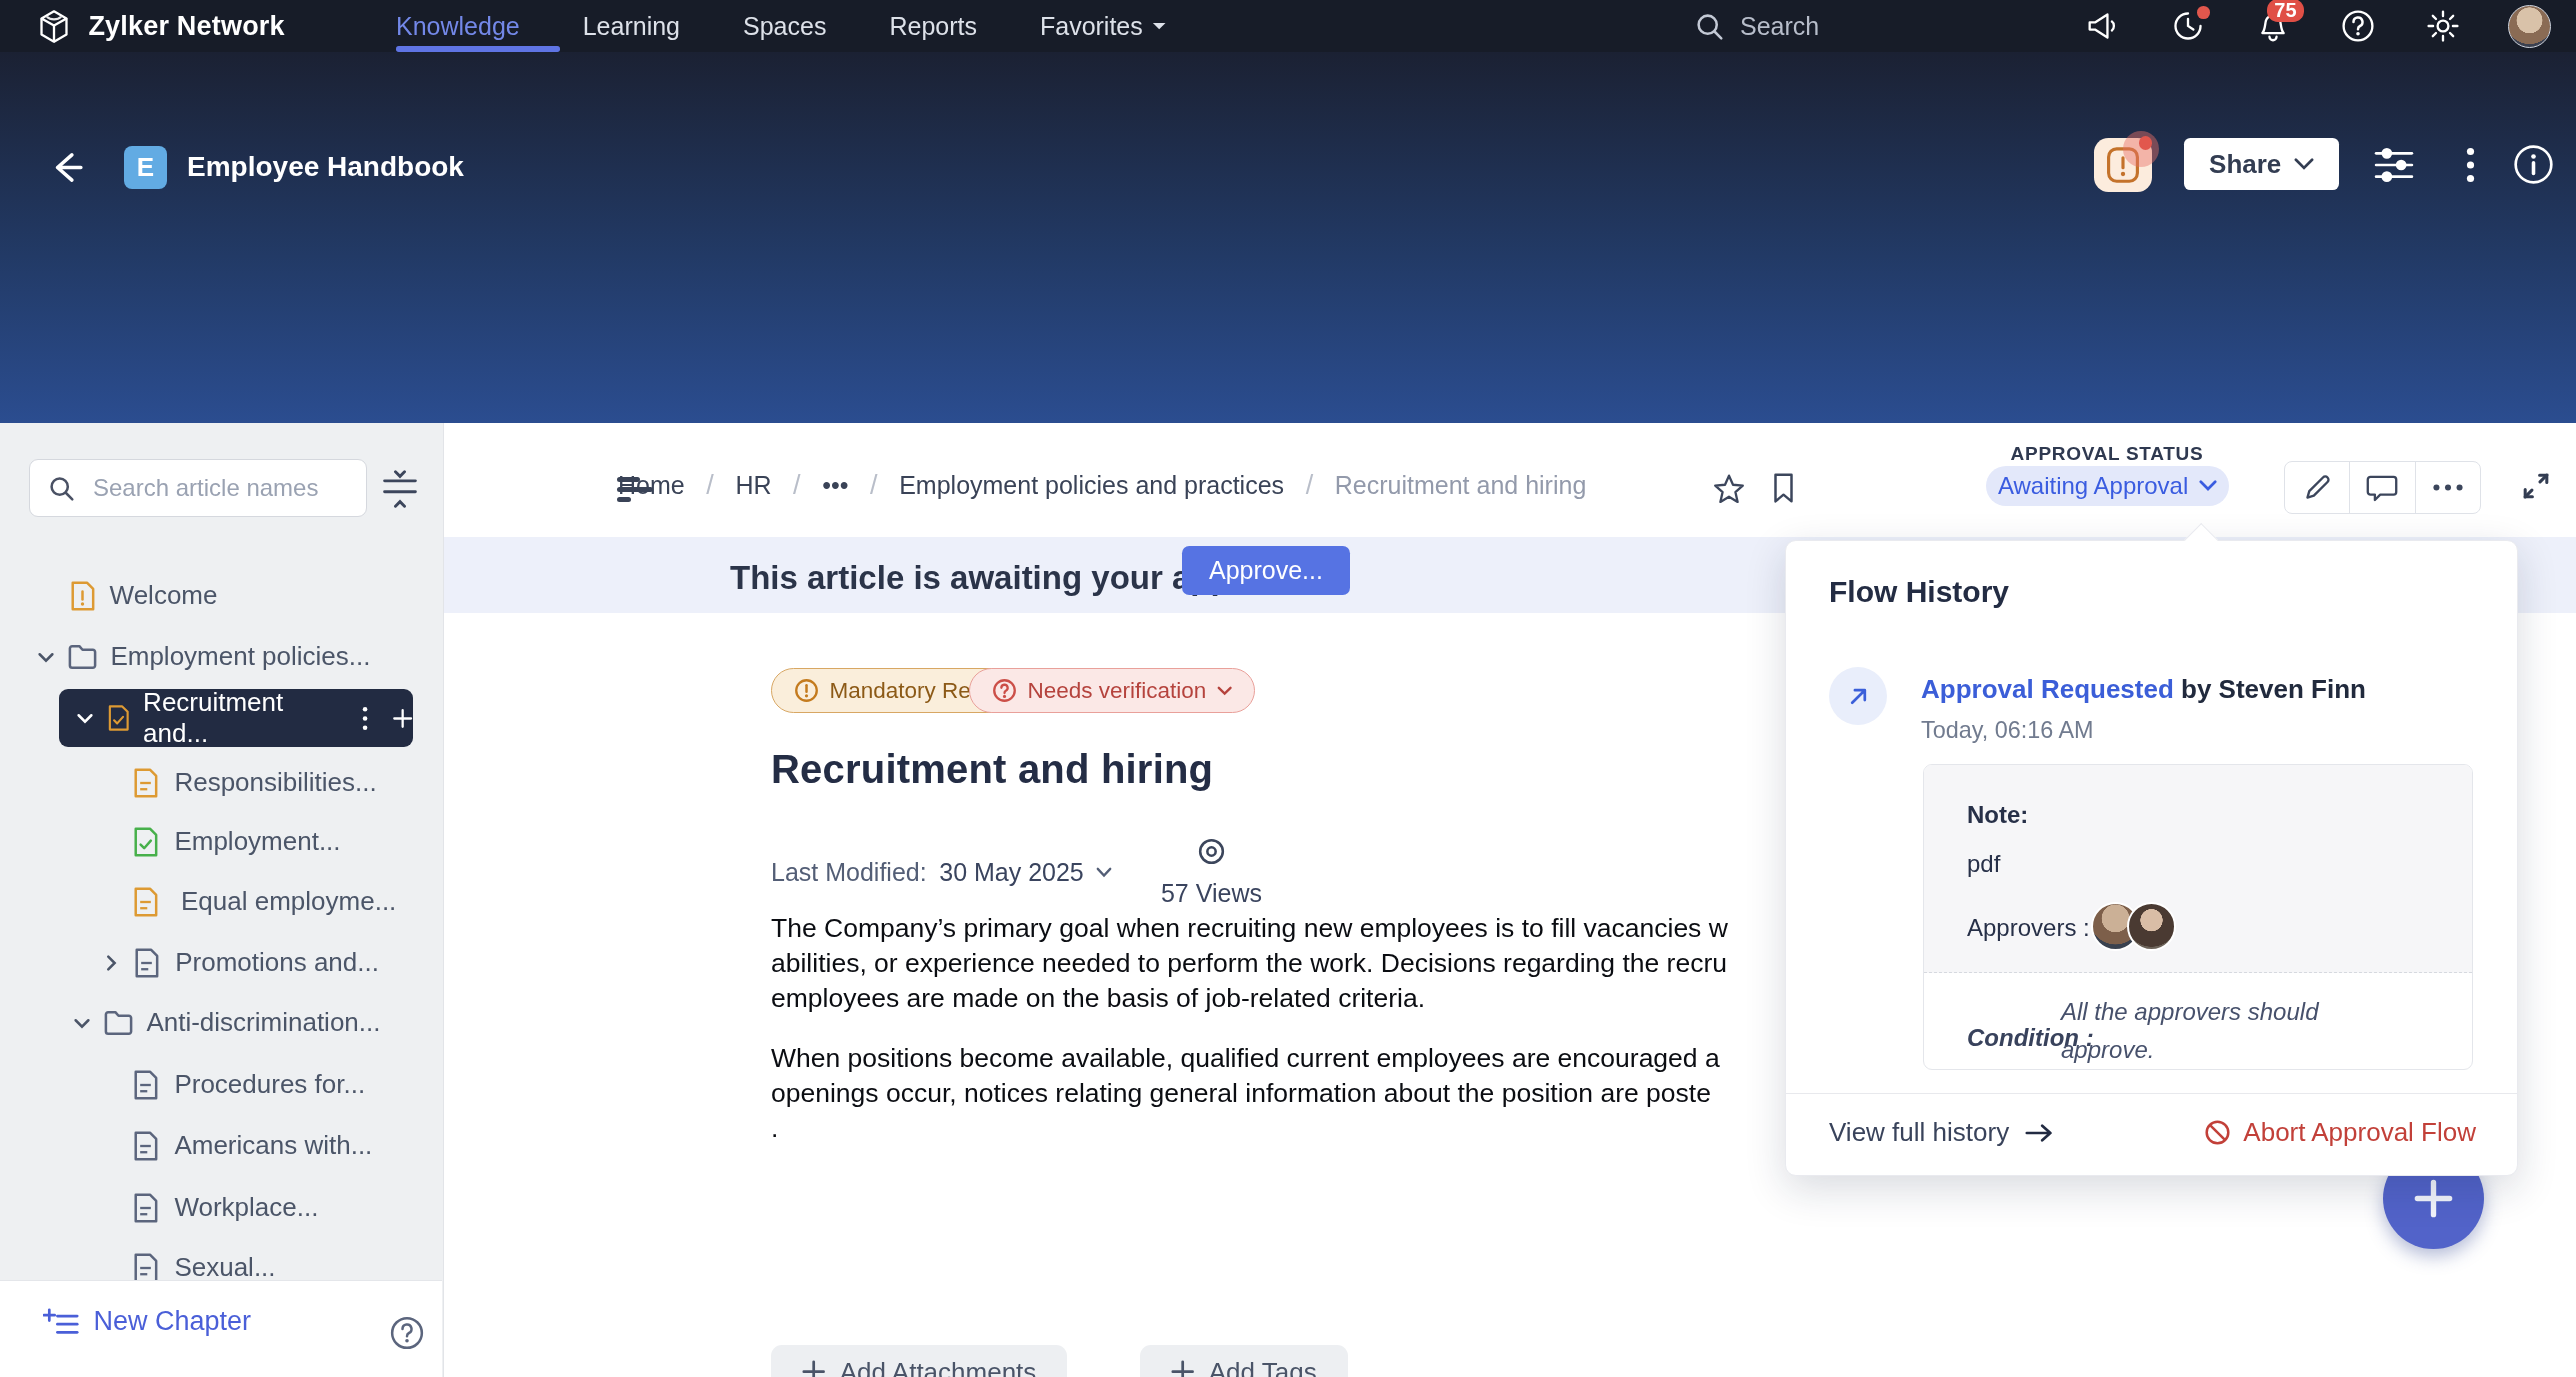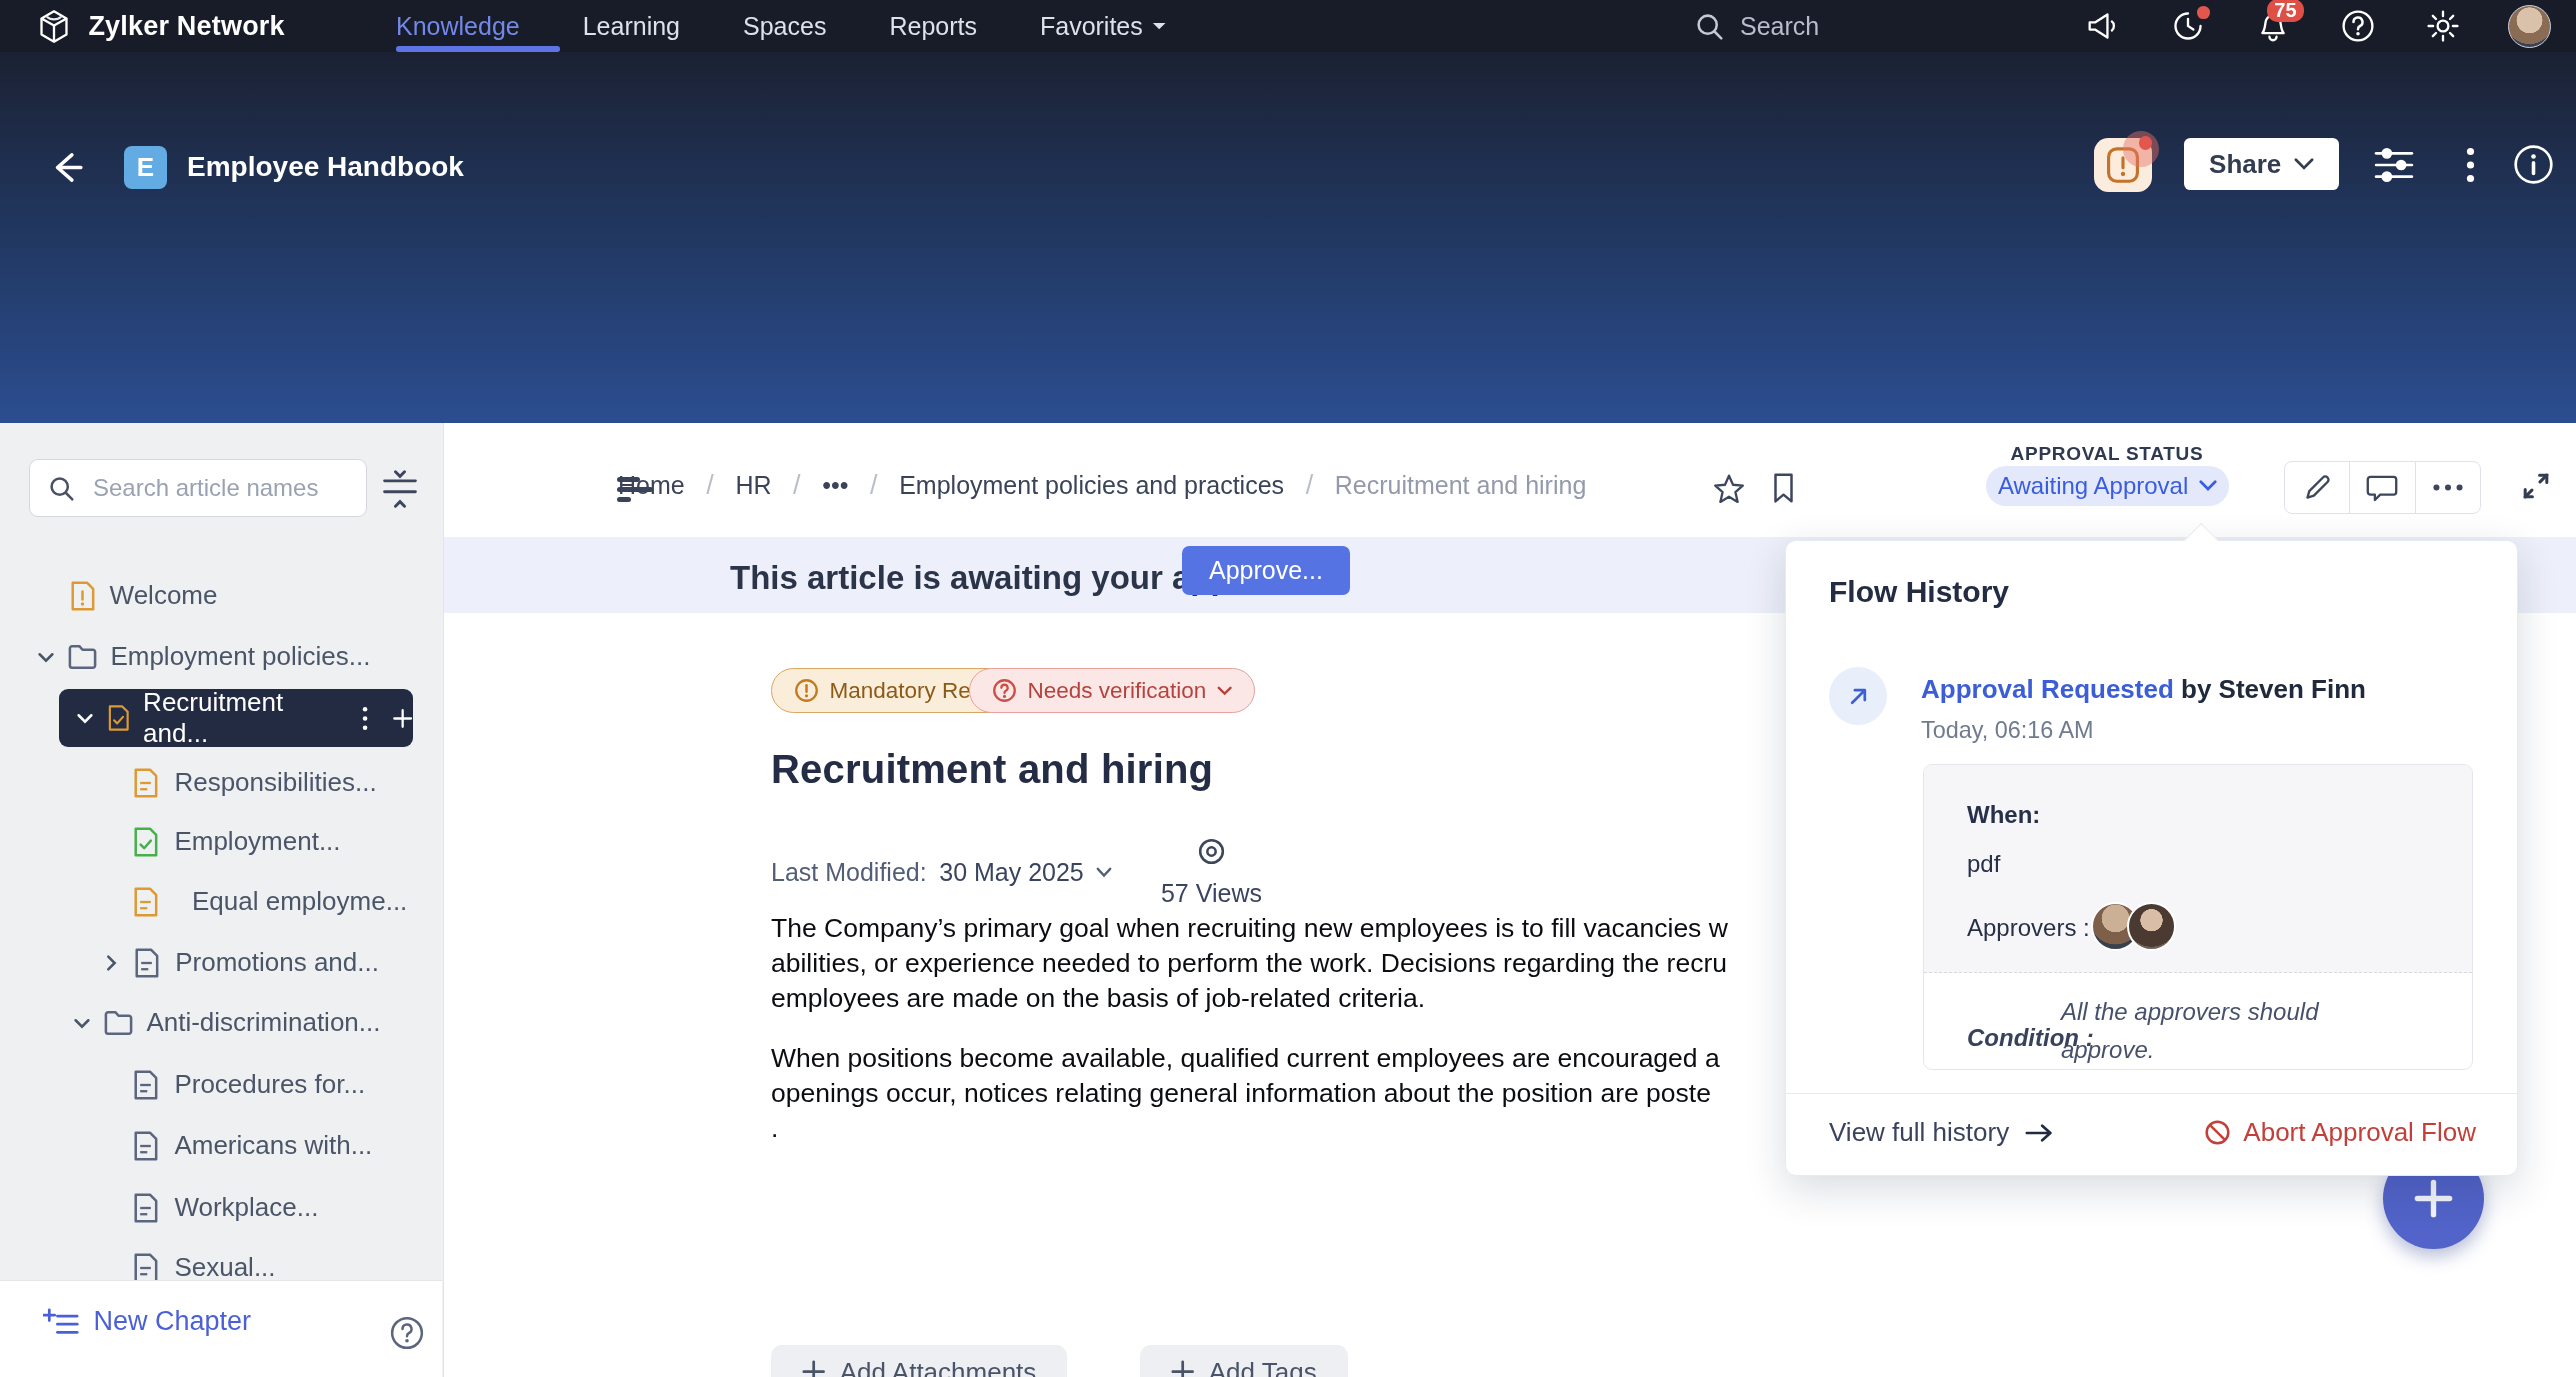--- a/index.html
+++ b/index.html
@@ -414,21 +414,21 @@
         </svg>
       <span class="lbl" style="margin-left:14.4px;">Employment...</span>
     </div>
     <div class="trerow" style="top:449px;">
       <span style="width:131px;"></span>
       <svg width="29" height="32" viewBox="0 0 32 36">
           <path d="M5 3 H21 L28 10 V33 H5 Z" fill="none" stroke="#dd9a33" stroke-width="2.8" stroke-linejoin="round"></path>
           <line x1="10" y1="18" x2="22" y2="18" stroke="#dd9a33" stroke-width="2.6"></line>
           <line x1="10" y1="25" x2="18" y2="25" stroke="#dd9a33" stroke-width="2.6"></line>
         </svg>
-      <span class="lbl" style="margin-left:32px;">Equal employme...</span>
+      <span class="lbl" style="margin-left:21px;">Equal employme...</span>
     </div>
     <div class="trerow" style="top:510px;">
       <span style="width:101px;"></span>
       <svg class="chev" viewBox="0 0 22 22">
           <path d="M8 4 L15 11 L8 18" fill="none" stroke="#4b5568" stroke-width="2.8" stroke-linecap="round"></path>
         </svg>
       <svg width="29" height="32" viewBox="0 0 32 36" style="margin-left:10.8px;">
           <path d="M5 3 H21 L28 10 V33 H5 Z" fill="none" stroke="#5b657d" stroke-width="2.8" stroke-linejoin="round"></path>
           <line x1="10" y1="18" x2="22" y2="18" stroke="#5b657d" stroke-width="2.6"></line>
           <line x1="10" y1="25" x2="18" y2="25" stroke="#5b657d" stroke-width="2.6"></line>
@@ -519,21 +519,21 @@
           <path d="M8 22 L22 8 M11 8 H22 V19" fill="none" stroke="#3b5fd9" stroke-width="3" stroke-linecap="round" stroke-linejoin="round"></path>
         </svg>
     </div>
     <div class="ev-line">
       <span class="req">Approval Requested</span><span> by Steven Finn</span>
     </div>
     <div class="ev-time">Today, 06:16 AM</div>
 
     <div class="notebox">
       <div class="note-gray"></div>
-      <div class="note-label">When:</div>
+      <div class="note-label">Note:</div>
       <div class="note-val">pdf</div>
       <div class="apprv-label">Approvers :</div>
       <div class="apprv-avs">
         <div class="av m"></div>
         <div class="av f"></div>
       </div>
       <div class="cond-label">Condition :</div>
       <div class="cond-val">All the approvers should approve.</div>
     </div>
 

